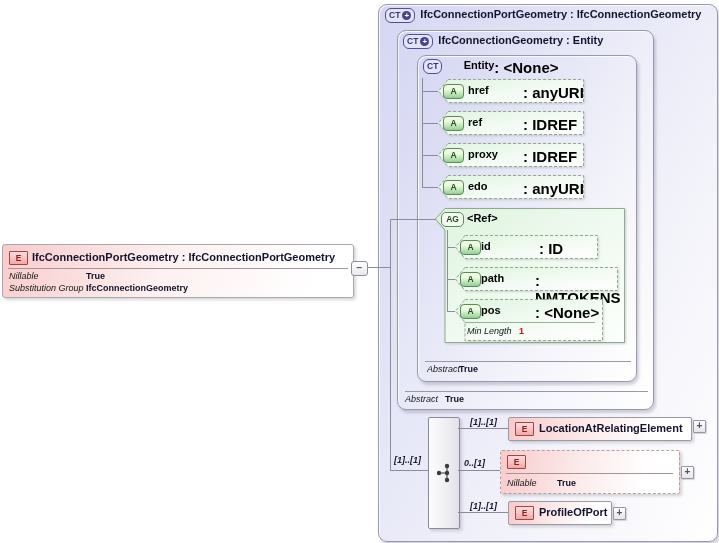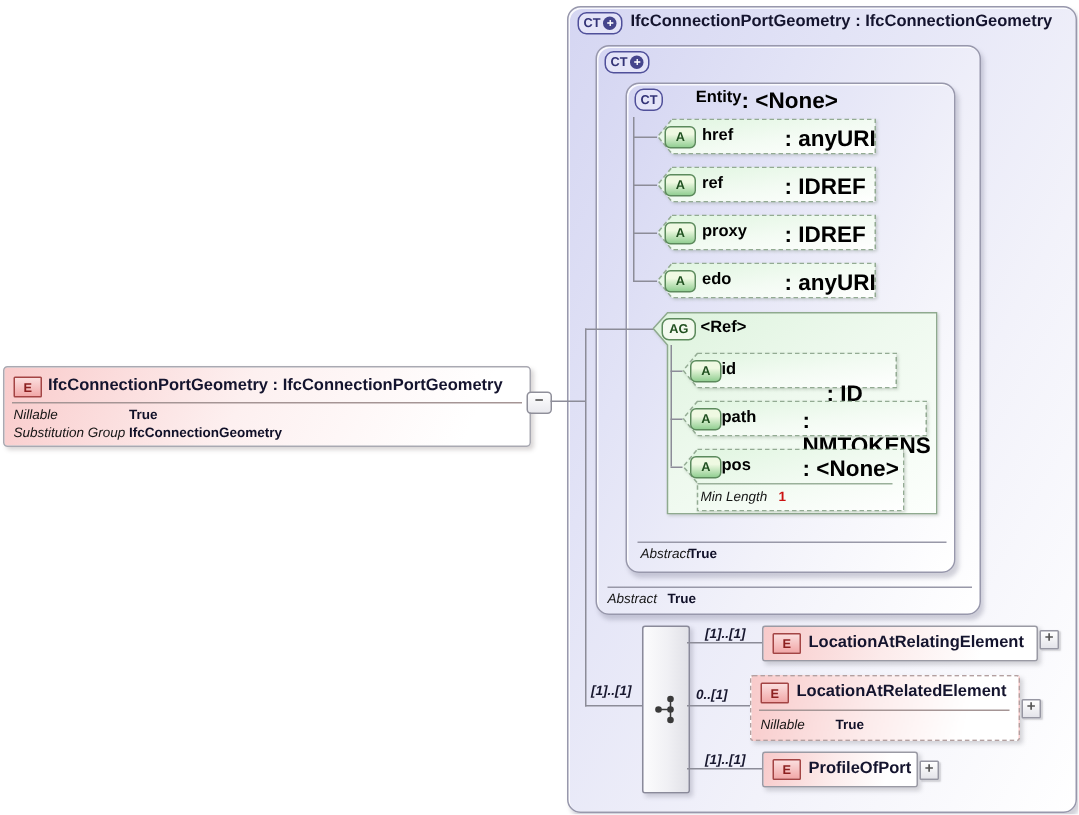--- a/index.html
+++ b/index.html
@@ -81,20 +81,21 @@
       </span>
     <span class="ttl" style="margin-left:5px;">IfcConnectionPortGeometry : IfcConnectionGeometry</span>
   </div>
 
   <div class="box-lav" style="left:397px;top:30px;width:255px;height:378px;"></div>
   <div class="hdr" style="left:403px;top:34px;">
     <span class="ct-icon">
         <span>CT</span>
         <span class="ct-plus">+</span>
       </span>
+    <span class="ttl" style="margin-left:5px;">IfcConnectionGeometry : Entity</span>
   </div>
 
   <div class="box-lav" style="left:417px;top:55px;width:218px;height:325px;"></div>
   <div class="hdr" style="left:423px;top:59px;">
     <span class="ct-icon">
         <span>CT</span>
       </span>
     <span class="nm" style="margin-left:6px;width:46px;text-align:right;">Entity</span>
     <span class="tp">: &lt;None&gt;</span>
   </div>
@@ -154,21 +155,21 @@
   <div class="ln" style="left:447px;top:247px;width:8px;height:1px;"></div>
   <div class="ln" style="left:447px;top:279px;width:8px;height:1px;"></div>
   <div class="ln" style="left:447px;top:311px;width:8px;height:1px;"></div>
 
   <div class="attr" style="left:455px;top:235px;width:143px;height:24px;">
     <svg width="143" height="24">
         <polygon points="10,0.5 142.5,0.5 142.5,23.5 10,23.5 0.5,12" fill="url(#gA)" stroke="#93ab93" stroke-dasharray="3,2"></polygon>
       </svg>
     <span class="a-icon" style="left:5px;top:5px;">A</span>
     <span class="nm" style="left:26px;">id</span>
-    <span class="tp" style="left:96px;margin-top:14px;">: ID</span>
+    <span class="tp" style="left:84px;">: ID</span>
   </div>
   <div class="attr" style="left:455px;top:267px;width:163px;height:24px;">
     <svg width="163" height="24">
         <polygon points="10,0.5 162.5,0.5 162.5,23.5 10,23.5 0.5,12" fill="url(#gA)" stroke="#93ab93" stroke-dasharray="3,2"></polygon>
       </svg>
     <span class="a-icon" style="left:5px;top:5px;">A</span>
     <span class="nm" style="left:26px;">path</span>
     <span class="tp" style="left:80px;">: NMTOKENS</span>
   </div>
   <div class="attr" style="left:455px;top:299px;width:148px;height:42px;">
@@ -213,21 +214,20 @@
   <span class="card" style="left:470px;top:501px;">[1]..[1]</span>
 
   <div class="ebox" style="left:508px;top:417px;width:182px;height:22px;">
     <span class="e-icon" style="left:6px;top:4px;">E</span>
     <span class="ttl" style="position:absolute;left:30px;top:4px;">LocationAtRelatingElement</span>
   </div>
   <div class="plus-btn" style="left:693px;top:420px;">+</div>
 
   <div class="ebox dashed" style="left:500px;top:450px;width:178px;height:42px;">
     <span class="e-icon" style="left:6px;top:4px;">E</span>
-    <span class="ttl" style="position:absolute;left:30px;top:4px;">LocationAtRelatedElement</span>
     <div class="sep" style="left:5px;top:22px;width:167px;"></div>
     <span class="facet-lbl" style="left:6px;top:27px;">Nillable</span>
     <span class="facet-val" style="left:56px;top:27px;">True</span>
   </div>
   <div class="plus-btn" style="left:681px;top:466px;">+</div>
 
   <div class="ebox" style="left:508px;top:501px;width:102px;height:22px;">
     <span class="e-icon" style="left:6px;top:4px;">E</span>
     <span class="ttl" style="position:absolute;left:30px;top:4px;">ProfileOfPort</span>
   </div>

